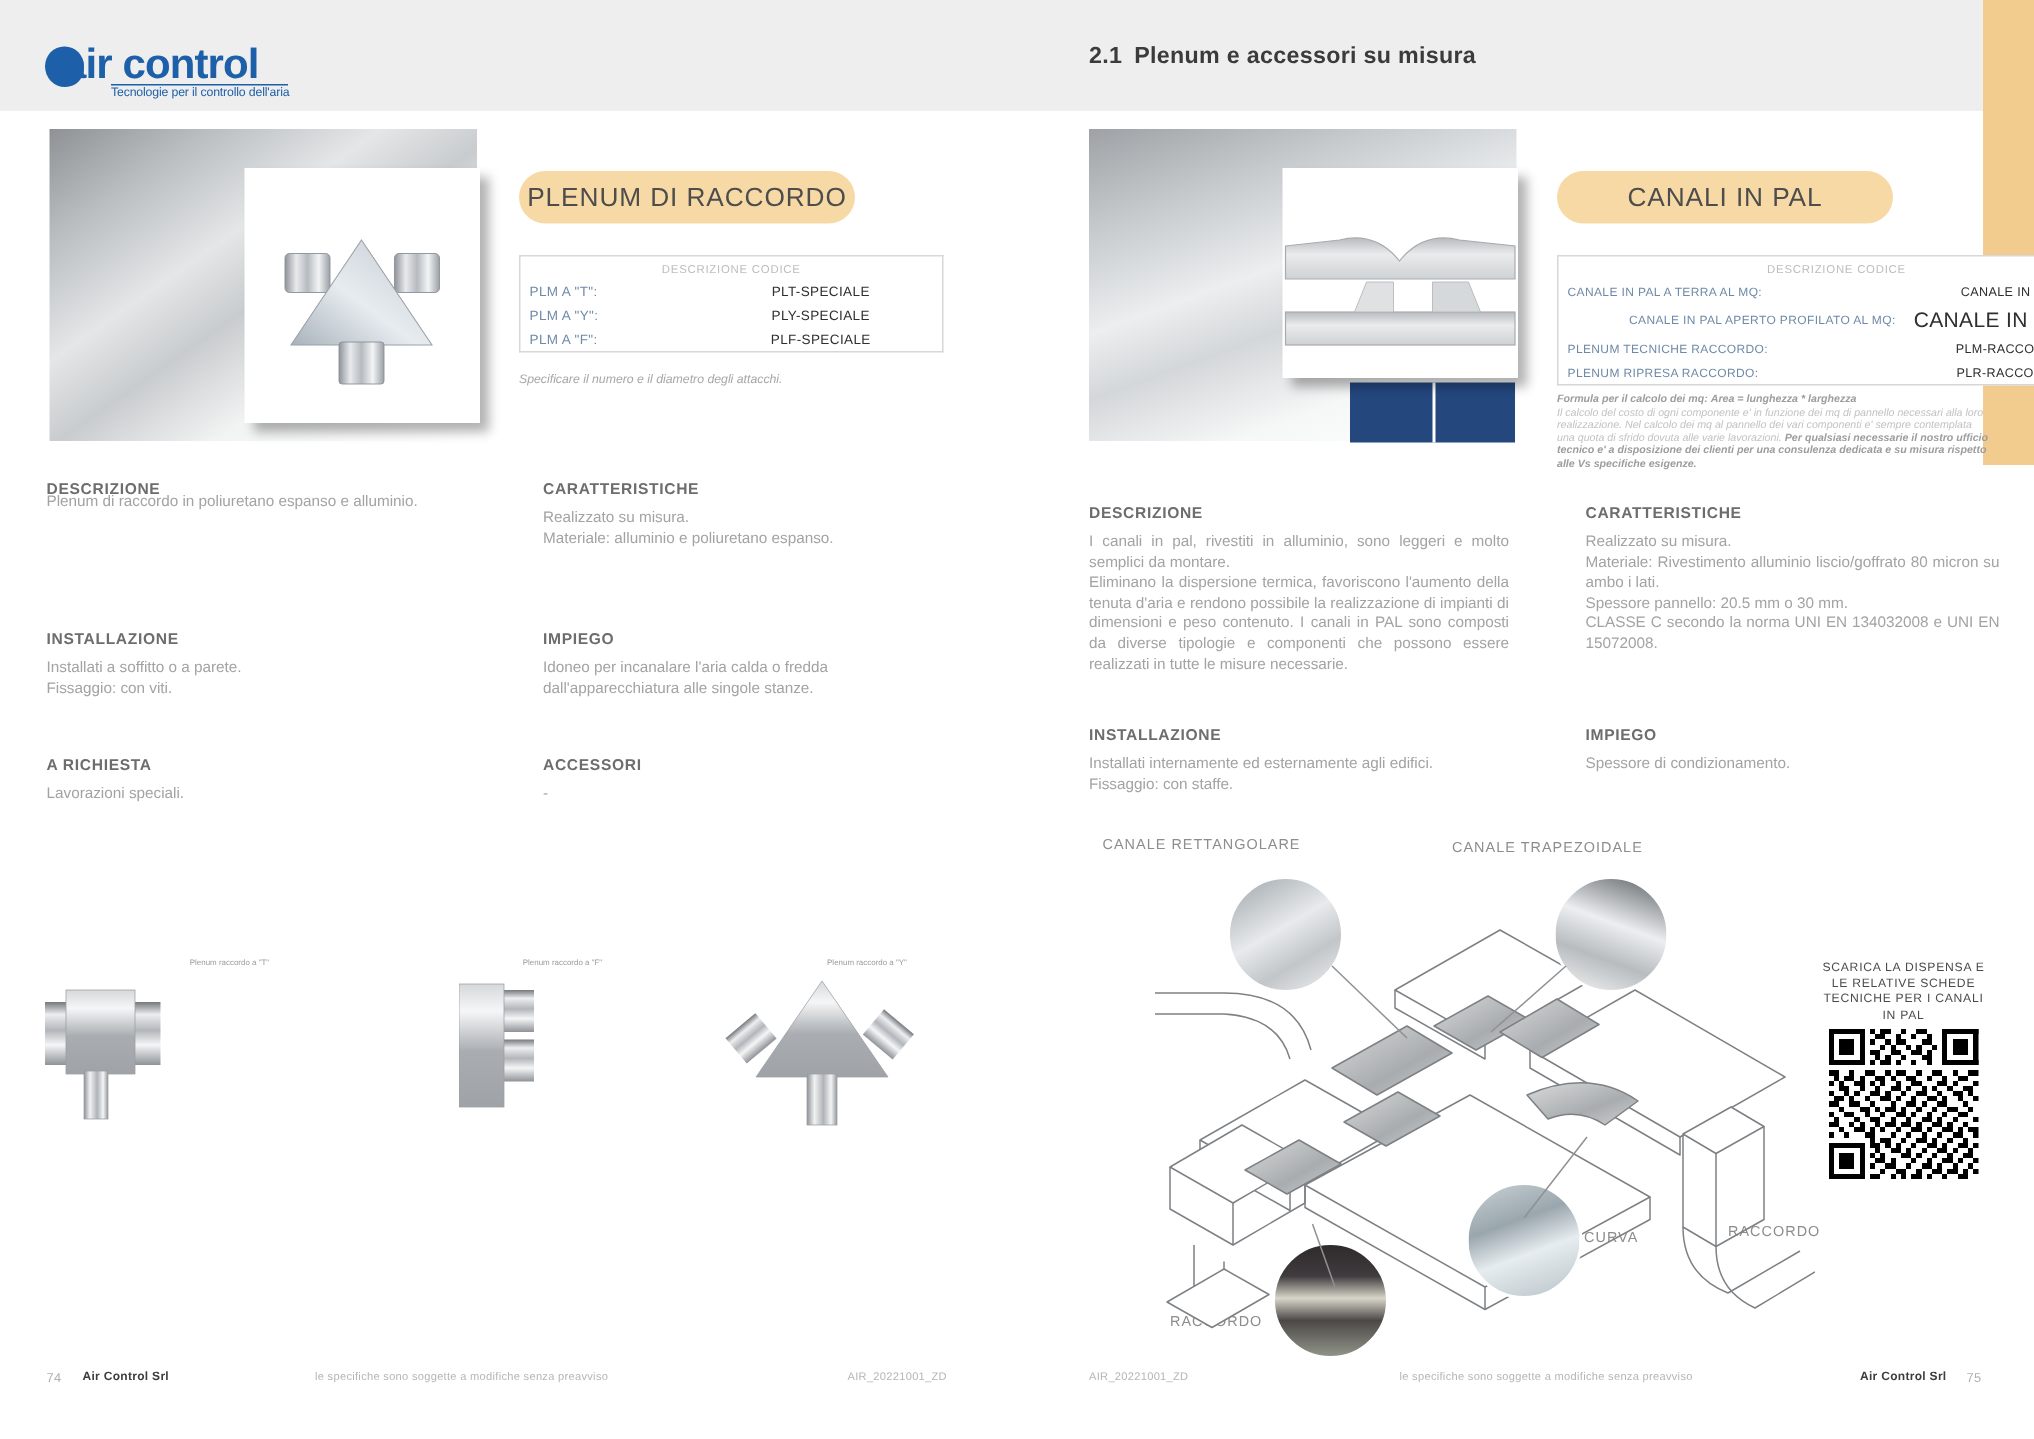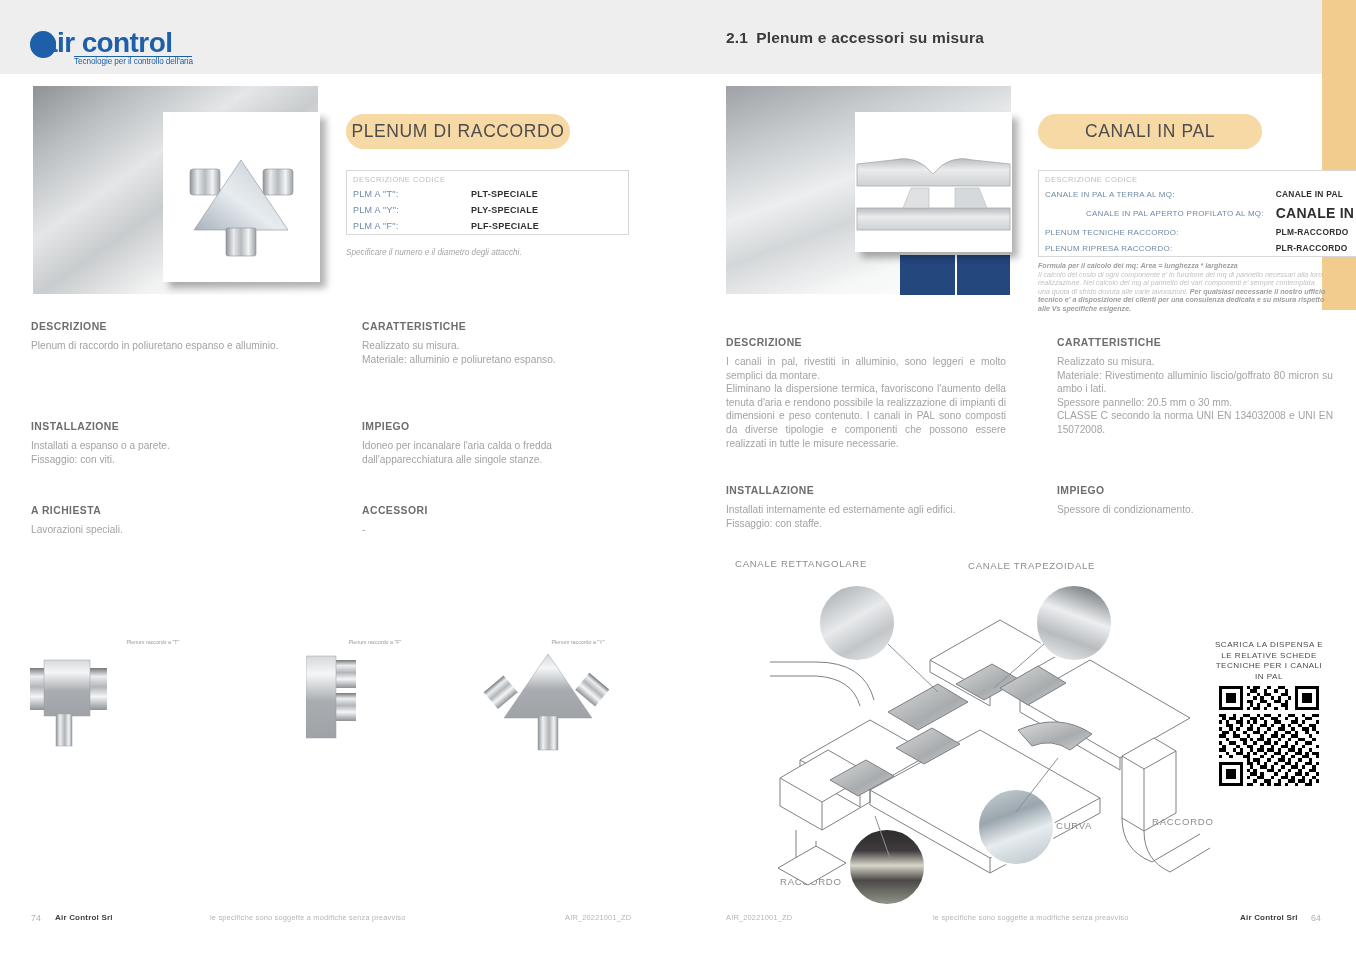--- a/index.html
+++ b/index.html
@@ -81,28 +81,29 @@
   }
 
   table.codes{
     position:absolute;border-collapse:collapse;
     border:1px solid #d7d7d7;background:#fff;
   }
   table.codes td{padding:0;vertical-align:middle;}
   .codes .hdr{
     font-size:7.6px;color:#bdbdbd;letter-spacing:.5px;
     padding:4px 6px 2px 6px;
+    text-align:center;
   }
   .codes .desc{
     font-size:9px;color:#6f8aa8;letter-spacing:.25px;
     padding:3px 6px;white-space:nowrap;
   }
   .codes .code{
-    font-size:9px;color:#2f2f2f;font-weight:bold;letter-spacing:.25px;
-    padding:3px 6px;white-space:nowrap;
+    font-size:9px;color:#2f2f2f;font-weight:normal;letter-spacing:.25px;
+    padding:3px 6px;white-space:nowrap;text-align:center;
   }
   .note-it{
     position:absolute;font-size:8.2px;font-style:italic;color:#a6a6a6;
   }
 
   .sec-h{
     position:absolute;font-size:10.4px;font-weight:bold;color:#6d6d6d;
     letter-spacing:.45px;
   }
   .sec-b{
@@ -206,28 +207,28 @@
     <tr>
       <td class="desc">PLM A "F":</td>
       <td class="code">PLF-SPECIALE</td>
     </tr>
   </tbody>
     </table>
 
   <div class="note-it" style="left:346px;top:248px;">Specificare il numero e il diametro degli attacchi.</div>
 
   <div class="sec-h" style="left:31px;top:321px;">DESCRIZIONE</div>
-  <div class="sec-b" style="left:31px;top:339px;width:290px;white-space:pre-line;">Plenum di raccordo in poliuretano espanso e alluminio.</div>
+  <div class="sec-b" style="left:31px;top:328px;width:290px;white-space:pre-line;">Plenum di raccordo in poliuretano espanso e alluminio.</div>
 
   <div class="sec-h" style="left:362px;top:321px;">CARATTERISTICHE</div>
   <div class="sec-b" style="left:362px;top:339px;width:300px;white-space:pre-line;">Realizzato su misura.
 Materiale: alluminio e poliuretano espanso.</div>
 
   <div class="sec-h" style="left:31px;top:421px;">INSTALLAZIONE</div>
-  <div class="sec-b" style="left:31px;top:439px;width:290px;white-space:pre-line;">Installati a espanso o a parete.
+  <div class="sec-b" style="left:31px;top:439px;width:290px;white-space:pre-line;">Installati a soffitto o a parete.
 Fissaggio: con viti.</div>
 
   <div class="sec-h" style="left:362px;top:421px;">IMPIEGO</div>
   <div class="sec-b" style="left:362px;top:439px;width:262px;">Idoneo per incanalare l'aria calda o fredda dall'apparecchiatura alle singole stanze.</div>
 
   <div class="sec-h" style="left:31px;top:505px;">A RICHIESTA</div>
   <div class="sec-b" style="left:31px;top:523px;width:290px;">Lavorazioni speciali.</div>
 
   <div class="sec-h" style="left:362px;top:505px;">ACCESSORI</div>
   <div class="sec-b" style="left:362px;top:523px;width:290px;">-</div>
@@ -658,15 +659,15 @@
           <rect x="19" y="28" width="1" height="1"></rect>
           <rect x="22" y="28" width="1" height="1"></rect>
           <rect x="25" y="28" width="2" height="1"></rect>
       </g>
     </svg>
   </div>
 
   <div class="footer" style="left:726px;">AIR_20221001_ZD</div>
   <div class="footer" style="left:933px;">le specifiche sono soggette a modifiche senza preavviso</div>
   <div class="footer strong" style="left:1240px;">Air Control Srl</div>
-  <div class="footer pg" style="left:1311px;">64</div>
+  <div class="footer pg" style="left:1311px;">75</div>
 
 </div>
 
 </body></html>

